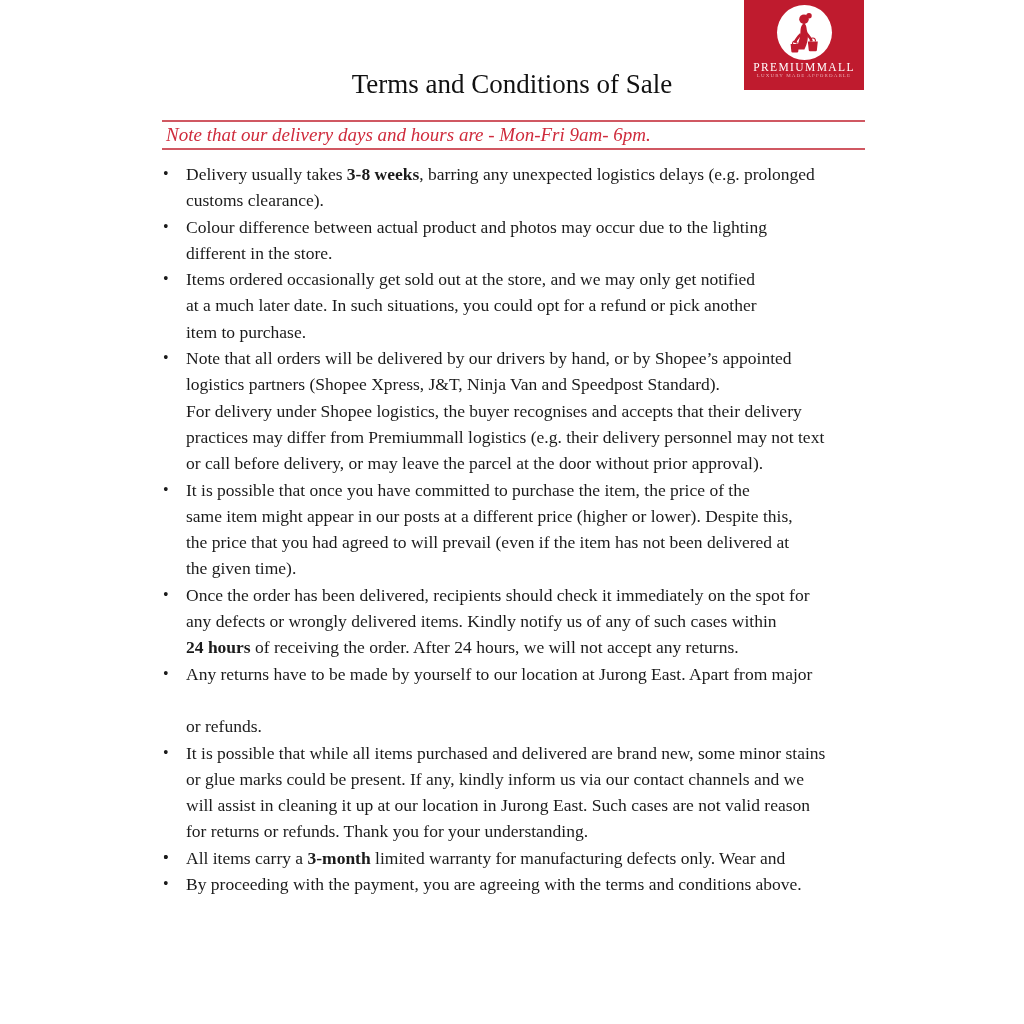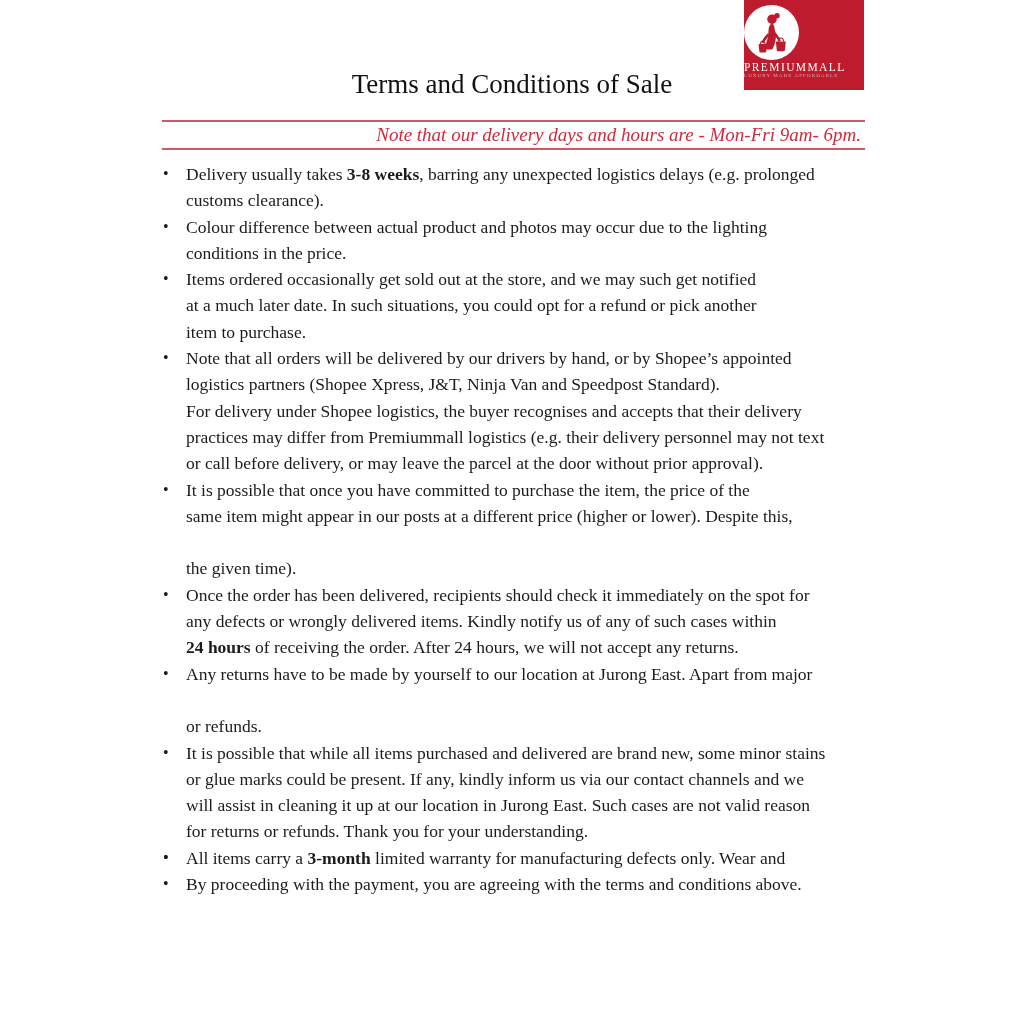--- a/index.html
+++ b/index.html
@@ -17,20 +17,21 @@
   
   .logo {
     position: absolute;
     left: 744px;
     top: 0;
     width: 120px;
     height: 90px;
     background: var(--logo-red, #bf1b2e);
     display: flex;
     flex-direction: column;
+    align-items: center;
   }
   .logo-circle {
     margin-top: 5px;
     width: 55px;
     height: 55px;
     border-radius: 50%;
     background: #ffffff;
     display: flex;
     align-items: center;
     justify-content: center;
@@ -65,21 +66,21 @@
   }
 
   
   .note-band {
     position: absolute;
     left: 162px;
     top: 120px;
     width: 703px;
     border-top: 2px solid var(--rule-red, #d05862);
     border-bottom: 2px solid var(--rule-red, #d05862);
-    text-align: right;
+    text-align: left;
   }
   .note-text {
     display: block;
     font-style: italic;
     color: var(--note-red, #cf2b3c);
     font-size: 19px;
     line-height: 26px;
     padding: 0 4px;
   }
 
@@ -128,24 +129,24 @@
   </div>
 
   <h1 class="title">Terms and Conditions of Sale</h1>
 
   <div class="note-band">
     <span class="note-text">Note that our delivery days and hours are - Mon-Fri 9am- 6pm.</span>
   </div>
 
   <ul class="terms" id="terms-list">
       <li><span class="bullet">•</span><span><span>Delivery usually takes </span><b>3-8 weeks</b><span>, barring any unexpected logistics delays (e.g. prolonged</span><br><span>customs clearance).</span></span></li>
-      <li><span class="bullet">•</span><span><span>Colour difference between actual product and photos may occur due to the lighting</span><br><span>conditions in the price.</span></span></li>
-      <li><span class="bullet">•</span><span><span>Items ordered occasionally get sold out at the store, and we may such get notified</span><br><span>at a much later date. In such situations, you could opt for a refund or pick another</span><br><span>item to purchase.</span></span></li>
+      <li><span class="bullet">•</span><span><span>Colour difference between actual product and photos may occur due to the lighting</span><br><span>different in the store.</span></span></li>
+      <li><span class="bullet">•</span><span><span>Items ordered occasionally get sold out at the store, and we may only get notified</span><br><span>at a much later date. In such situations, you could opt for a refund or pick another</span><br><span>item to purchase.</span></span></li>
       <li><span class="bullet">•</span><span><span>Note that all orders will be delivered by our drivers by hand, or by Shopee’s appointed</span><br><span>logistics partners (Shopee Xpress, J&amp;T, Ninja Van and Speedpost Standard).</span><br><span>For delivery under Shopee logistics, the buyer recognises and accepts that their delivery</span><br><span>practices may differ from Premiummall logistics (e.g. their delivery personnel may not text</span><br><span>or call before delivery, or may leave the parcel at the door without prior approval).</span></span></li>
-      <li><span class="bullet">•</span><span><span>It is possible that once you have committed to purchase the item, the price of the</span><br><span>same item might appear in our posts at a different price (higher or lower). Despite this,</span><br><br><span>the given time).</span></span></li>
+      <li><span class="bullet">•</span><span><span>It is possible that once you have committed to purchase the item, the price of the</span><br><span>same item might appear in our posts at a different price (higher or lower). Despite this,</span><br><span>the price that you had agreed to will prevail (even if the item has not been delivered at</span><br><span>the given time).</span></span></li>
       <li><span class="bullet">•</span><span><span>Once the order has been delivered, recipients should check it immediately on the spot for</span><br><span>any defects or wrongly delivered items. Kindly notify us of any of such cases within</span><br><b>24 hours</b><span> of receiving the order. After 24 hours, we will not accept any returns.</span></span></li>
       <li><span class="bullet">•</span><span><span>Any returns have to be made by yourself to our location at Jurong East. Apart from major</span><br><br><span>or refunds.</span></span></li>
       <li><span class="bullet">•</span><span><span>It is possible that while all items purchased and delivered are brand new, some minor stains</span><br><span>or glue marks could be present. If any, kindly inform us via our contact channels and we</span><br><span>will assist in cleaning it up at our location in Jurong East. Such cases are not valid reason</span><br><span>for returns or refunds. Thank you for your understanding.</span></span></li>
       <li><span class="bullet">•</span></li>
       <li><span class="bullet">•</span><span><span>All items carry a </span><b>3-month</b><span> limited warranty for manufacturing defects only. Wear and</span><br></span></li>
       <li><span class="bullet">•</span><span><span>By proceeding with the payment, you are agreeing with the terms and conditions above.</span></span></li>
     </ul>
 
 </div>
 

